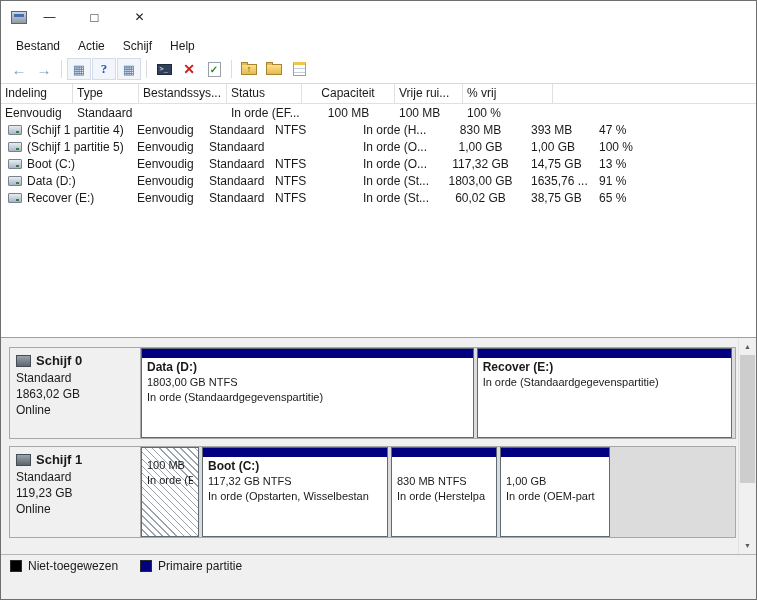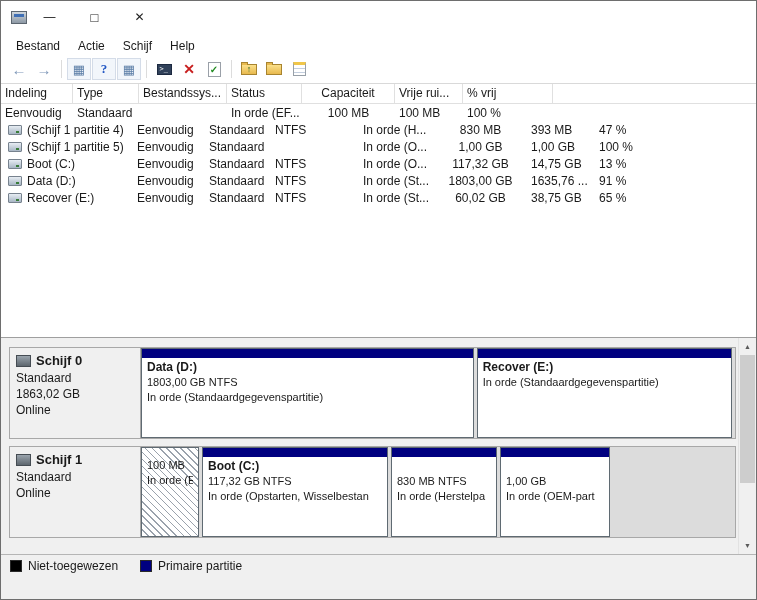--- a/index.html
+++ b/index.html
@@ -263,20 +263,21 @@
         </div>
       </div>
 
       <div class="disk-row">
         <div class="disk-info">
           <div class="di-name-line">
             <span class="disk-icon"></span>
             <span class="di-name">Schijf 1</span>
           </div>
           <div class="di-line">Standaard</div>
+          <div class="di-line">119,23 GB</div>
           <div class="di-line">Online</div>
         </div>
         <div class="partitions">
           <div class="part part-hatched" style="width:58px;">
             <div class="part-text">
               <div class="pinfo">100 MB</div>
               <div class="pstatus">In orde (EF</div>
             </div>
           </div>
           <div class="part" style="width:186px;">

